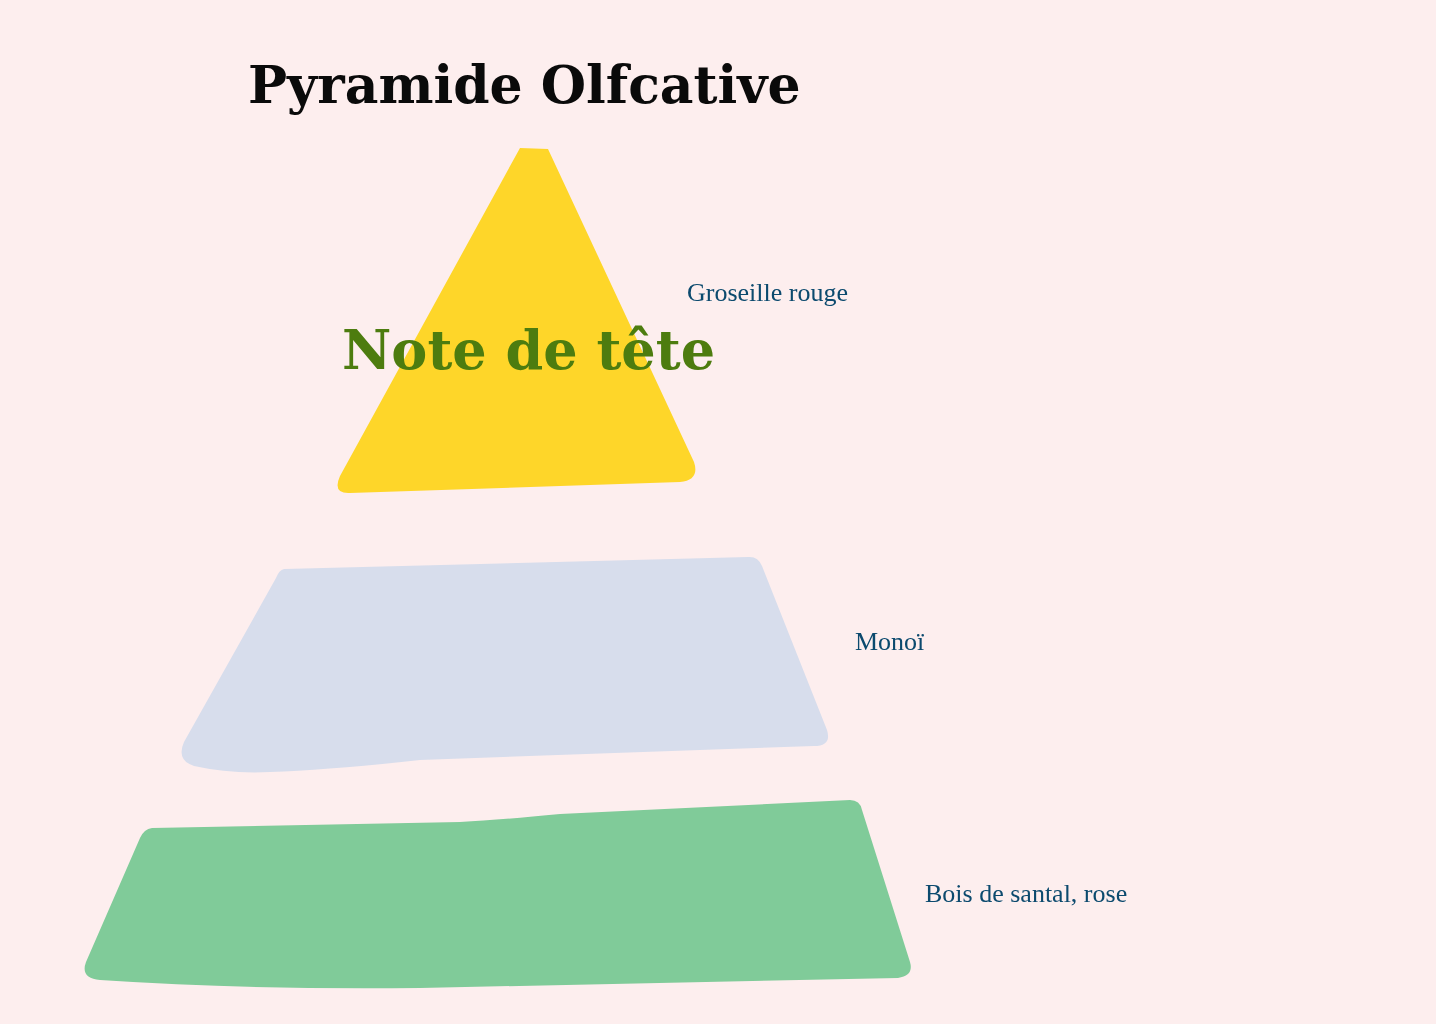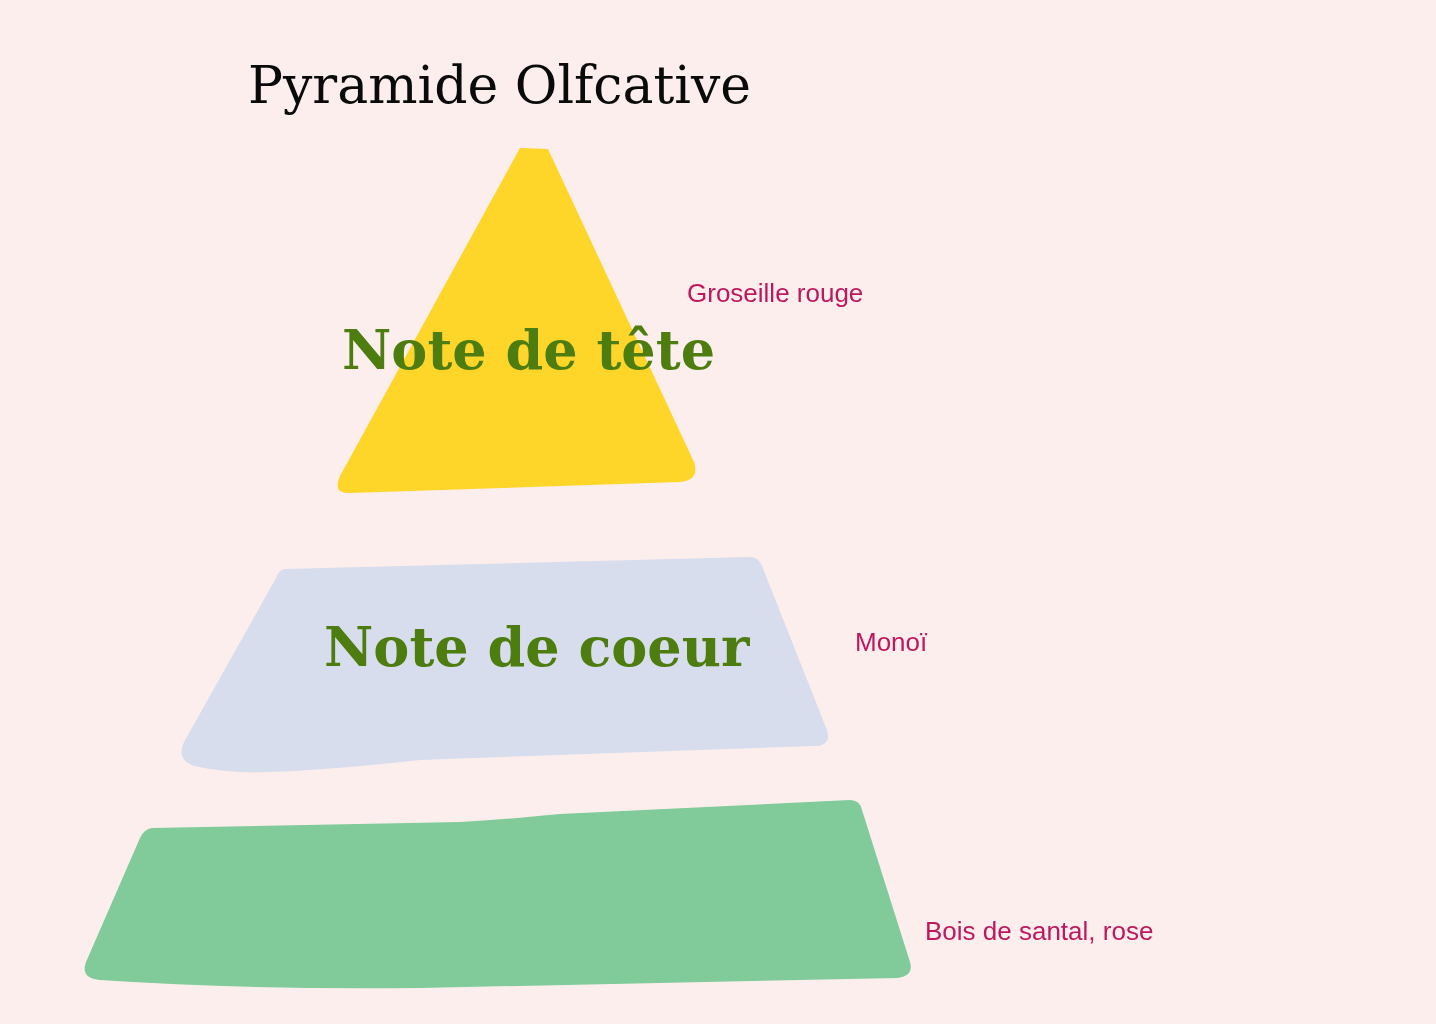--- a/index.html
+++ b/index.html
@@ -19,67 +19,66 @@
     .shapes {
       position: absolute;
       left: 0; top: 0;
       width: 1436px; height: 1024px;
     }
     .title {
       position: absolute;
       left: 248px;
       top: 50px;
       font-family: "DejaVu Serif", serif;
-      font-weight: normal;
+      font-weight: bold;
       font-size: 52px;
       line-height: 70px;
       color: #0a0a0a;
       letter-spacing: 0px;
       white-space: nowrap;
     }
     .tier-label {
       position: absolute;
       font-family: "DejaVu Serif", serif;
       font-weight: bold;
       font-size: 54px;
       line-height: 70px;
       color: #4d7c0f;
       white-space: nowrap;
     }
     .tier-top-label { left: 342px; top: 315px; }
     .tier-mid-label { left: 324px; top: 612px; }
     .tier-base-label { left: 330px; top: 842px; }
     .note {
       position: absolute;
-      font-family: Liberation Sans, sans-serif;
+      font-family: Liberation Serif, serif;
       font-size: 26px;
       line-height: 32px;
-      color: #be185d;
+      color: #0c4a6e;
       white-space: nowrap;
     }
     .note-top { left: 687px; top: 277px; }
     .note-mid { left: 855px; top: 626px; }
-    .note-base { left: 925px; top: 878px; margin-top: 37px; }
+    .note-base { left: 925px; top: 878px; }
   </style>
 </head>
 <body>
 
 <div class="canvas">
 
   <svg class="shapes" viewBox="0 0 1436 1024">
 
     <path d="M520 148 L548 149 L694 462 Q700 480 680 482 L350 493 Q332 494 340 476 Z" fill="#fed629"></path>
 
     <path d="M284 569 L748 557 Q758 556 762 566 L827 730 Q832 746 814 746 L420 760 Q330 770 270 772 Q230 774 194 766 Q176 760 184 742 L276 578 Q279 570 284 569 Z" fill="#d7ddec"></path>
 
     <path d="M152 828 L460 822 Q500 820 560 814 L850 800 Q860 800 862 810 L910 962 Q914 976 898 978 L420 988 Q250 990 100 980 Q80 978 86 962 L140 838 Q144 829 152 828 Z" fill="#80cb99"></path>
   </svg>
 
   <div class="title">Pyramide Olfcative</div>
 
   <div class="tier-label tier-top-label">Note de tête</div>
-  <div class="tier-label tier-mid-label">Note de coeur</div>
 
   <div class="note note-top">Groseille rouge</div>
   <div class="note note-mid">Monoï</div>
   <div class="note note-base">Bois de santal, rose</div>
 
 </div>
 
 </body></html>

